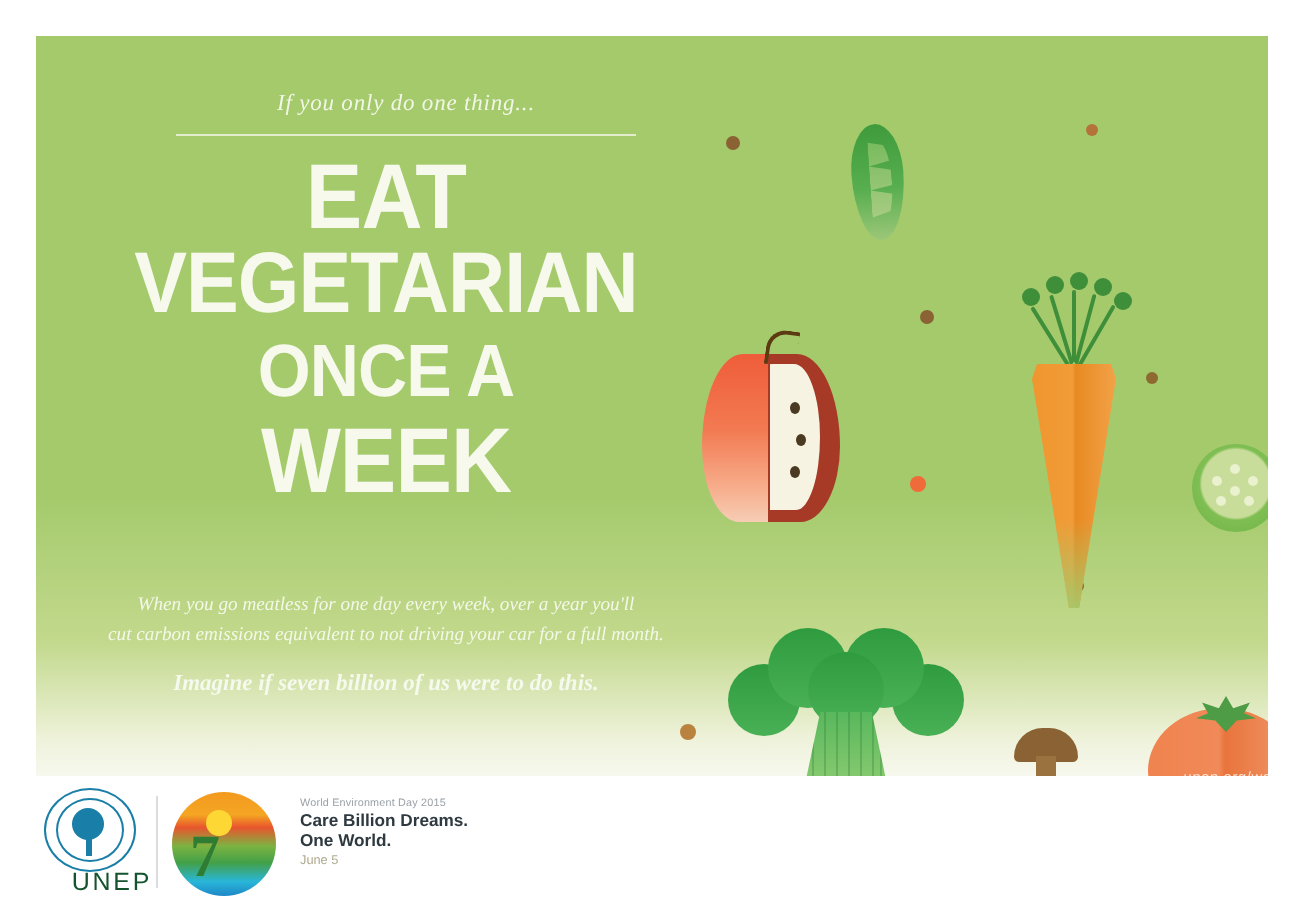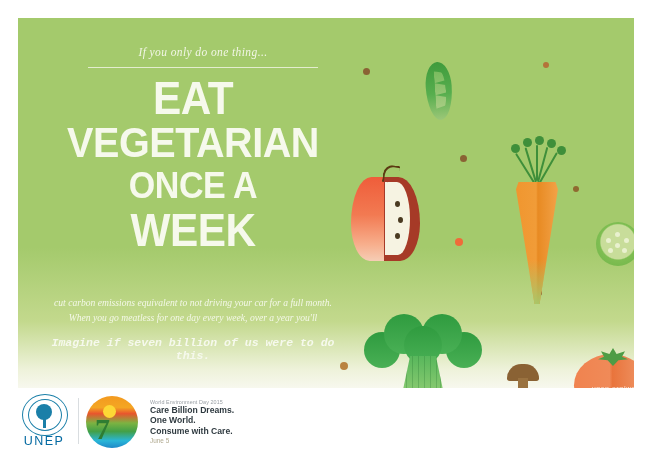--- a/index.html
+++ b/index.html
@@ -56,21 +56,21 @@
     font-family:"Liberation Serif",serif;
     font-style:italic;
     font-size:9.6px;
     line-height:15px;
     color:#f4f8e8;
   }
   .body-copy .line{display:block;}
   .imagine{
     position:absolute;left:20px;top:318px;width:310px;
     text-align:center;
-    font-family:Liberation Mono, monospace;
+    font-family:Liberation Serif, serif;
     font-style:italic;
     font-weight:bold;
     font-size:11.5px;
     color:#f6f9ed;
   }
 
   
   .dot{position:absolute;border-radius:50%;}
 
   
@@ -204,22 +204,22 @@
     border:1.4px solid #1a7fa8;border-radius:50%;
   }
   .unep-logo .globe{
     position:absolute;left:20px;top:10px;width:16px;height:16px;
     border-radius:50%;background:#1a7fa8;
   }
   .unep-logo .stem{
     position:absolute;left:26.5px;top:20px;width:3px;height:14px;background:#1a7fa8;
   }
   .unep-logo .word{
-    position:absolute;left:0;top:40px;width:56px;text-align:center;
-    font-size:12.5px;letter-spacing:1.4px;color:#0369a1;
+    position:absolute;left:12px;top:40px;width:56px;text-align:center;
+    font-size:12.5px;letter-spacing:1.4px;color:#14532d;
   }
   .divider{position:absolute;top:8px;width:1px;height:46px;background:#d9dde0;}
 
   .wed-mark{position:absolute;left:86px;top:6px;width:52px;height:52px;border-radius:50%;overflow:hidden;
     background:linear-gradient(to bottom,#f39a1f 0%,#f4a623 22%,#e8552d 34%,#7cb342 52%,#43a047 68%,#29b6d8 86%,#1e88c7 100%);}
   .wed-mark .sun{position:absolute;left:17px;top:9px;width:13px;height:13px;border-radius:50%;background:#fdd835;}
   .wed-mark .seven{
     position:absolute;left:9px;top:18px;width:34px;height:32px;
     color:#2e7d32;font-weight:bold;font-size:30px;line-height:30px;
     font-family:"Liberation Serif",serif;
@@ -313,22 +313,22 @@
     <div class="rule"></div>
 
     <div class="headline">
       <span class="l l1">EAT</span>
       <span class="l l2">VEGETARIAN</span>
       <span class="l l3">ONCE A</span>
       <span class="l l4">WEEK</span>
     </div>
 
     <div class="body-copy">
+      <span class="line">When you go meatless for one day every week, over a year you'll</span>
       <span class="line">cut carbon emissions equivalent to not driving your car for a full month.</span>
-      <span class="line">When you go meatless for one day every week, over a year you'll</span>
     </div>
 
     <div class="imagine">Imagine if seven billion of us were to do this.</div>
   </div>
 
   <div class="footer">
 
     <div class="unep-logo">
       <div class="circle"></div>
       <div class="inner"></div>
@@ -341,18 +341,17 @@
 
     <div class="wed-mark">
       <div class="sun"></div>
       <div class="seven">7</div>
     </div>
 
     <div class="wed-text">
       <span class="sup">World Environment Day 2015</span>
       <span class="hl">Care Billion Dreams.</span>
       <span class="hl">One World.</span>
-      <span class="hl">Consume with Care.</span>
       <span class="date">June 5</span>
     </div>
 
   </div>
 </div>
 
 </body></html>

